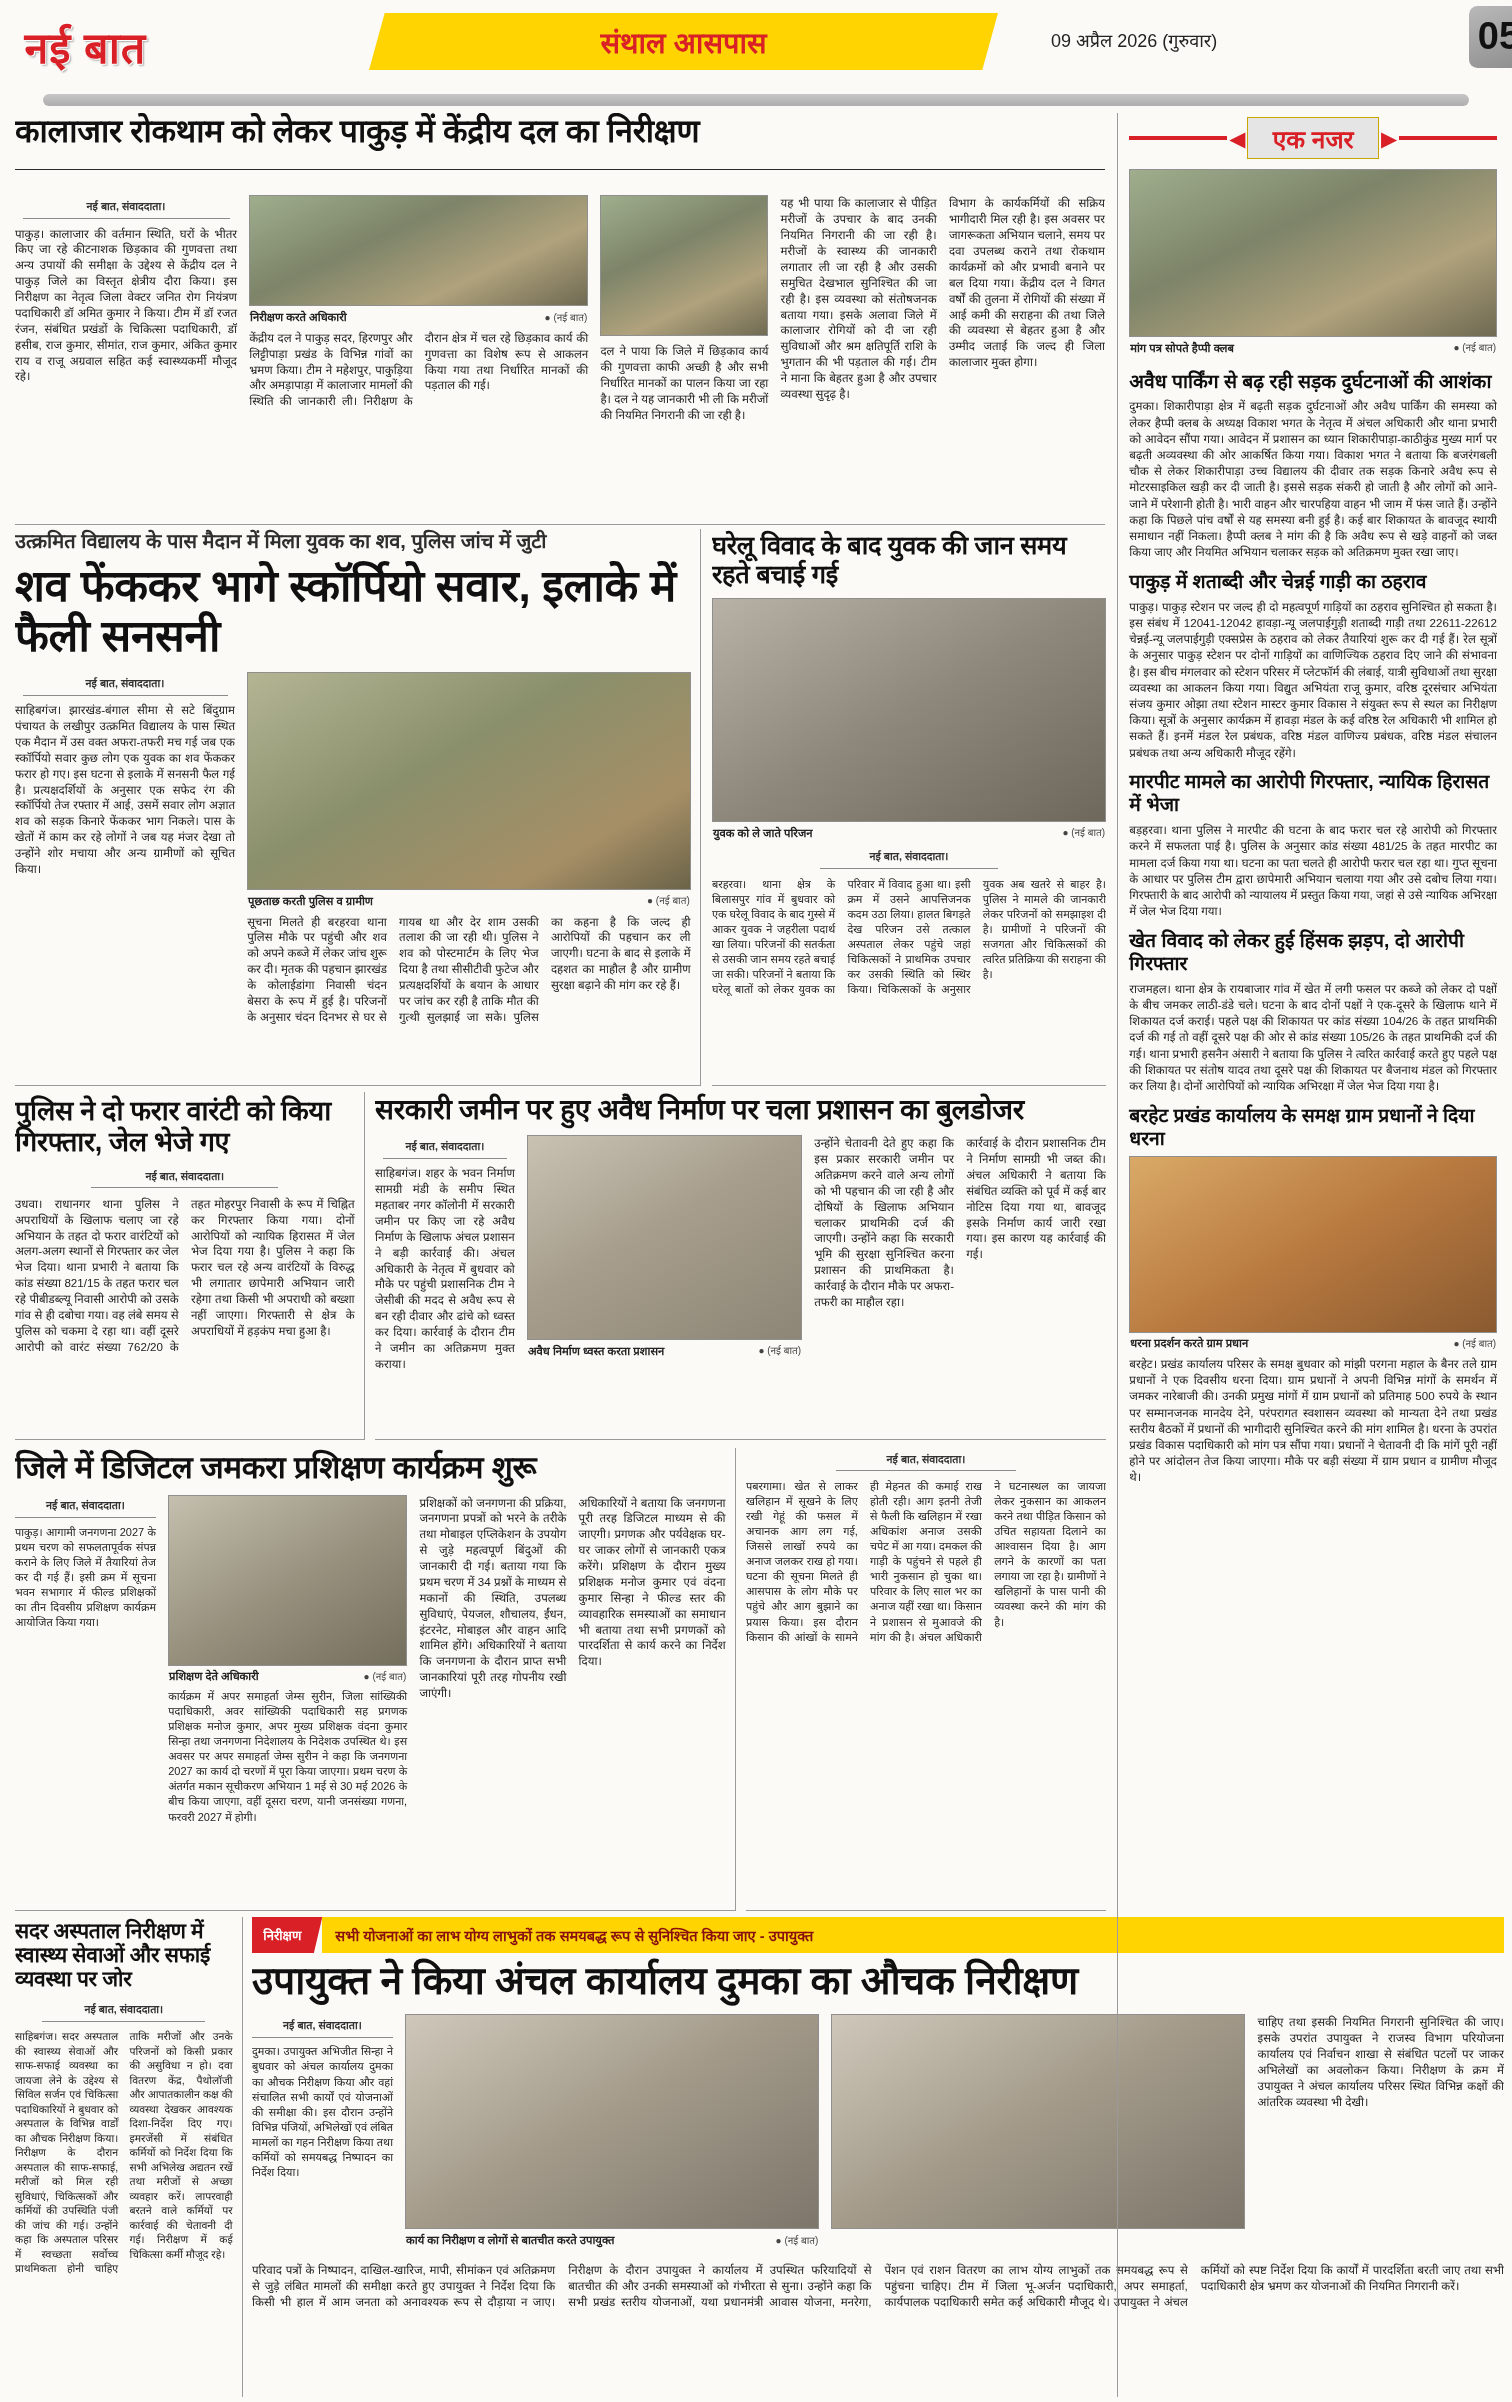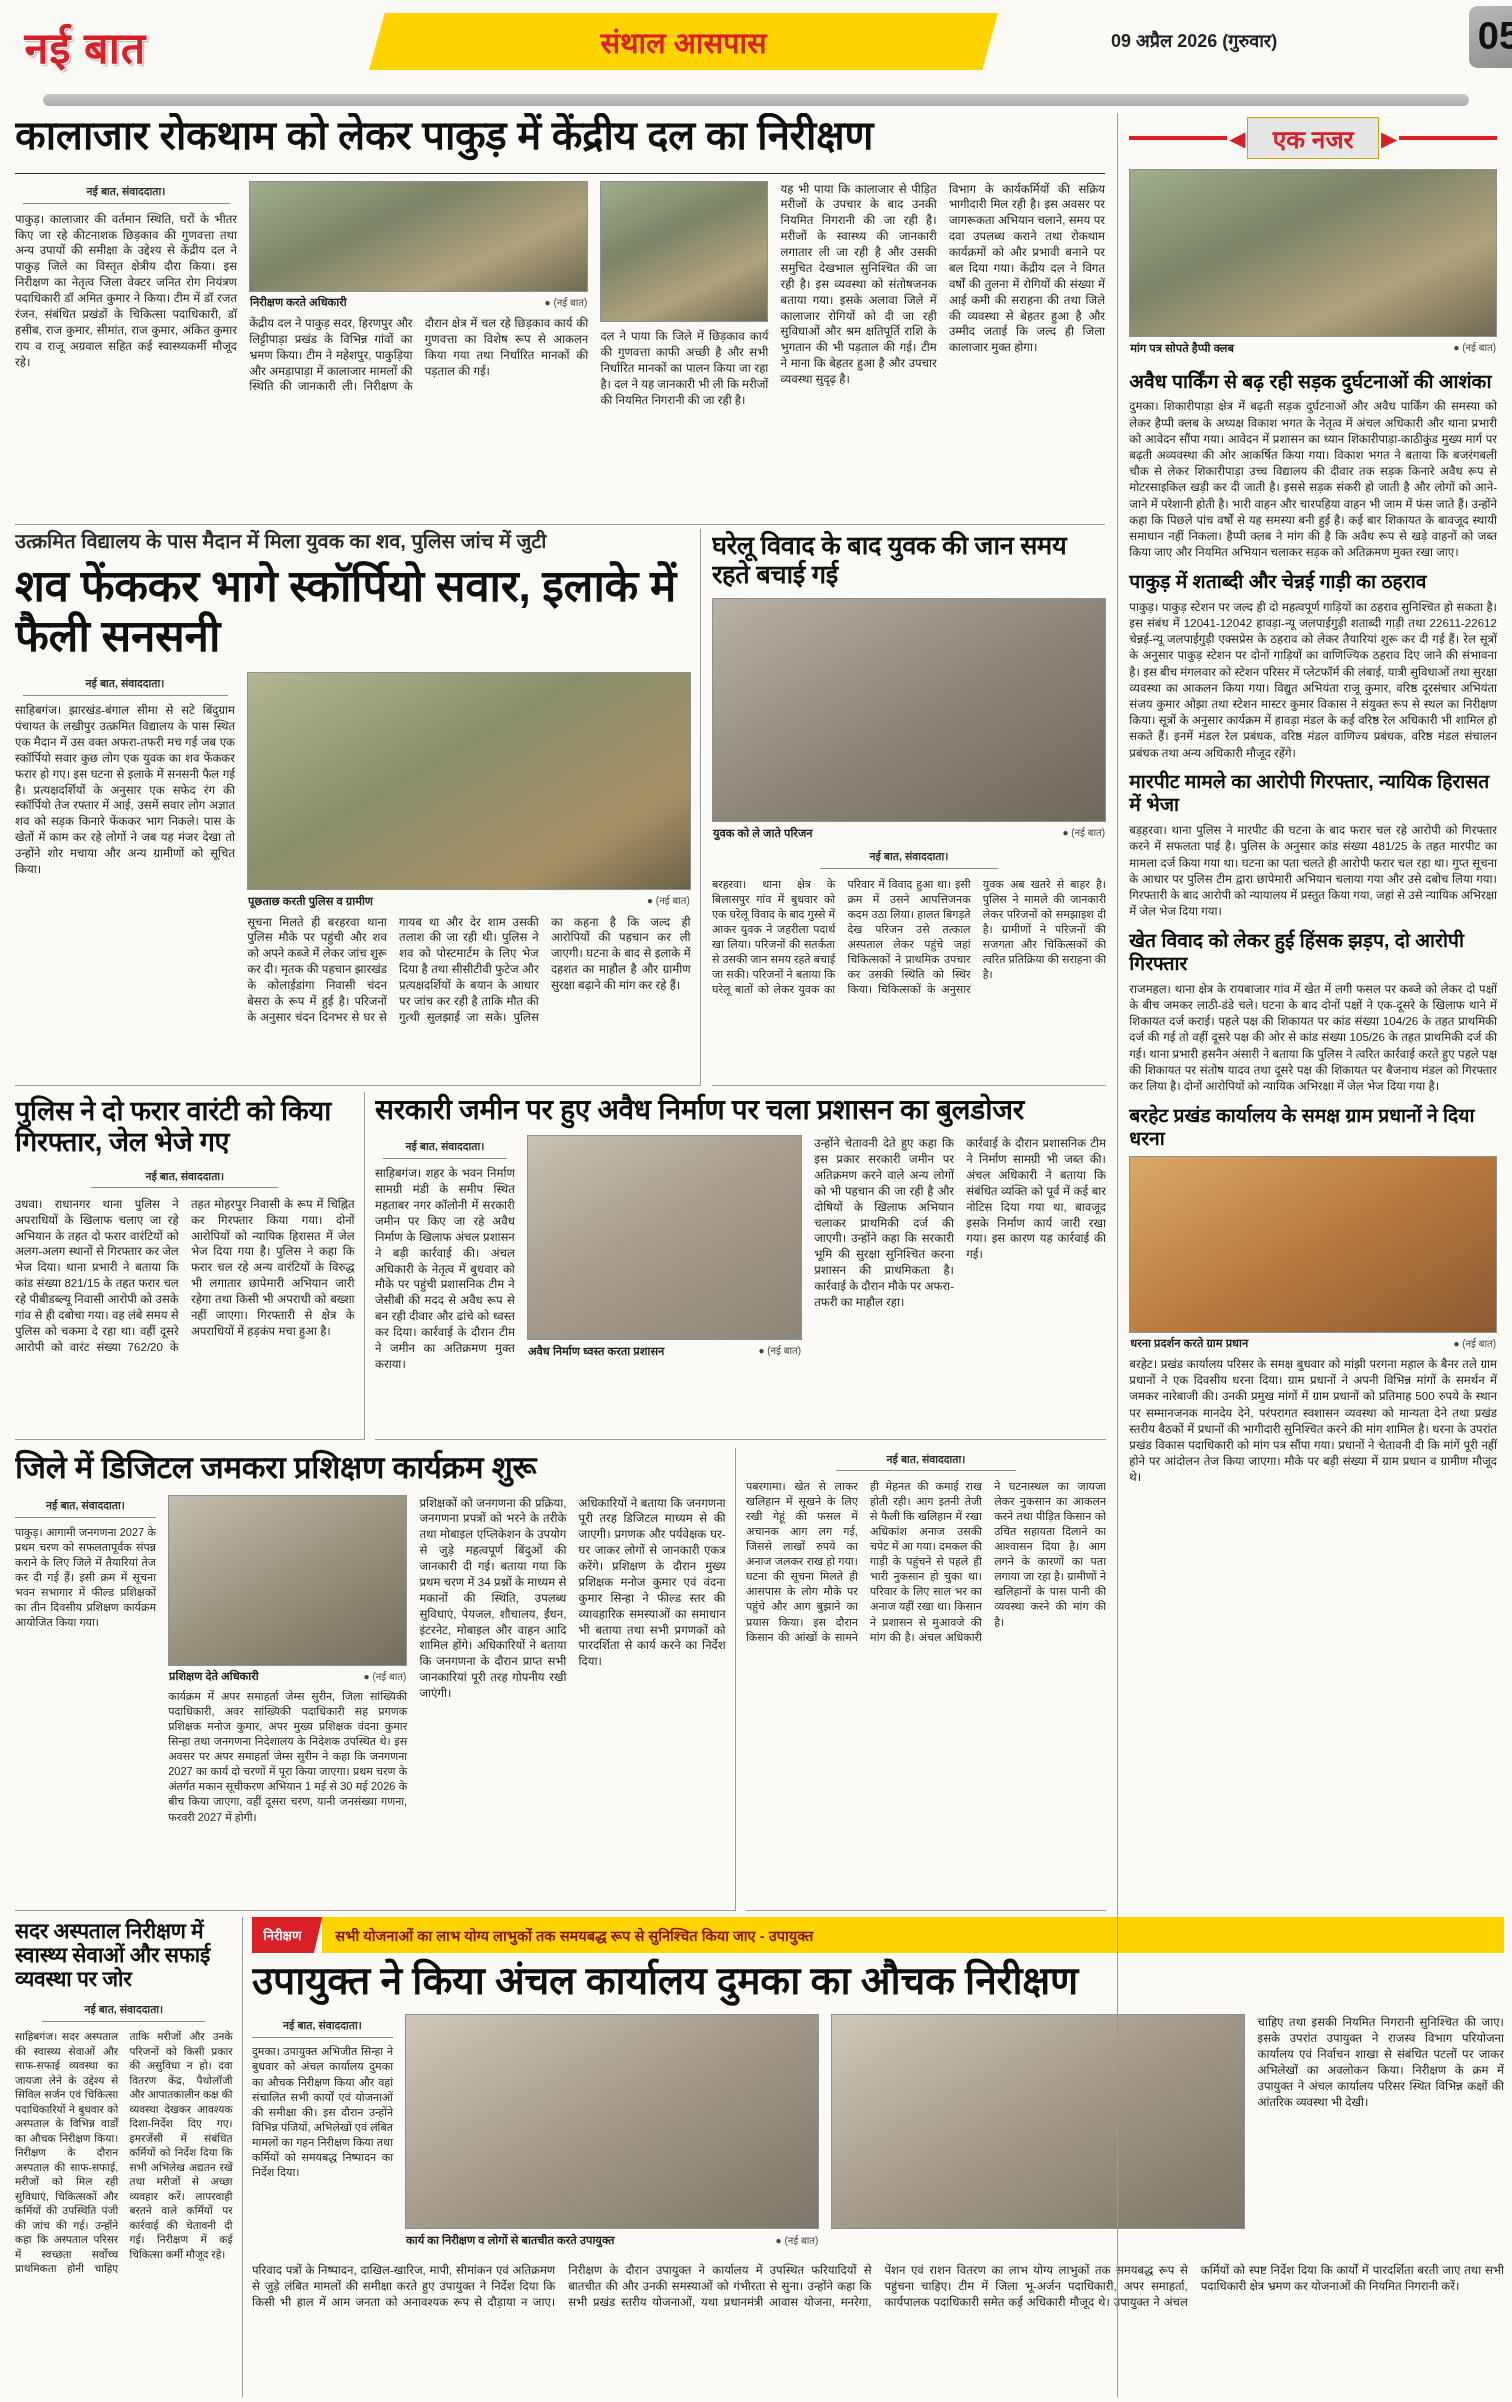--- a/index.html
+++ b/index.html
@@ -57,27 +57,27 @@
   .kicker{font-size:20px;font-weight:bold;color:#2e2e2e;line-height:1.2;}
 </style>
 </head>
 <body>
 
 <div class="sec" style="left:0;top:30;width:1512px;height:83px">
   <div class="logo" style="position:absolute;left:24.5px;top:17px">नई बात</div>
   <div class="band" style="position:absolute;left:369px;top:13px;width:629px;height:57px">
     <span>संथाल आसपास</span>
   </div>
-  <div style="position:absolute;left:1111px;top:28px;font-size:18px;font-weight:bold;color:#222">09 अप्रैल 2026 (गुरुवार)</div>
+  <div style="position:absolute;left:1051px;top:28px;font-size:18px;font-weight:normal;color:#222">09 अप्रैल 2026 (गुरुवार)</div>
   <div class="pagebox" style="position:absolute;left:1469px;top:5.6px;width:60px;height:62px">05</div>
 </div>
 <div class="graybar" style="position:absolute;left:43px;top:94px;width:1426px;height:12.2px"></div>
 
 <div class="sec h-b" style="left:15px;top:113px;width:1090px;height:412px">
-  <div class="hl" style="font-size:40px;border-bottom:1.9px solid #2b2b2b;padding-bottom:14px;margin-bottom:7px">कालाजार रोकथाम को लेकर पाकुड़ में केंद्रीय दल का निरीक्षण</div>
+  <div class="hl" style="font-size:32px;border-bottom:1.9px solid #2b2b2b;padding-bottom:20px;margin-bottom:25px">कालाजार रोकथाम को लेकर पाकुड़ में केंद्रीय दल का निरीक्षण</div>
   <div class="grid" style="grid-template-columns:222px 339px 168px 1fr 1fr;height:339px">
     <div>
       <div class="byline">नई बात, संवाददाता।</div>
       <div class="body-txt">पाकुड़। कालाजार की वर्तमान स्थिति, घरों के भीतर किए जा रहे कीटनाशक छिड़काव की गुणवत्ता तथा अन्य उपायों की समीक्षा के उद्देश्य से केंद्रीय दल ने पाकुड़ जिले का विस्तृत क्षेत्रीय दौरा किया। इस निरीक्षण का नेतृत्व जिला वेक्टर जनित रोग नियंत्रण पदाधिकारी डॉ अमित कुमार ने किया। टीम में डॉ रजत रंजन, संबंधित प्रखंडों के चिकित्सा पदाधिकारी, डॉ हसीब, राज कुमार, सीमांत, राज कुमार, अंकित कुमार राय व राजू अग्रवाल सहित कई स्वास्थ्यकर्मी मौजूद रहे।</div>
     </div>
     <div>
       <div class="ph ph-outdoor" style="height:111px"></div>
       <div class="cap-row">
         <span class="cap">निरीक्षण करते अधिकारी</span>
         <span class="credit">● (नई बात)</span>

